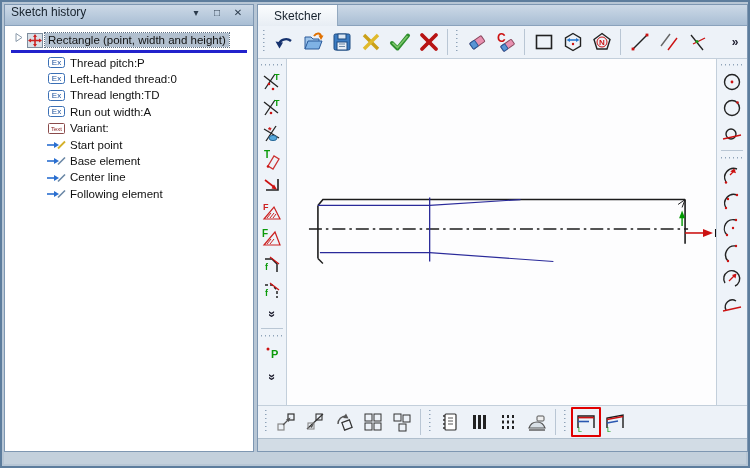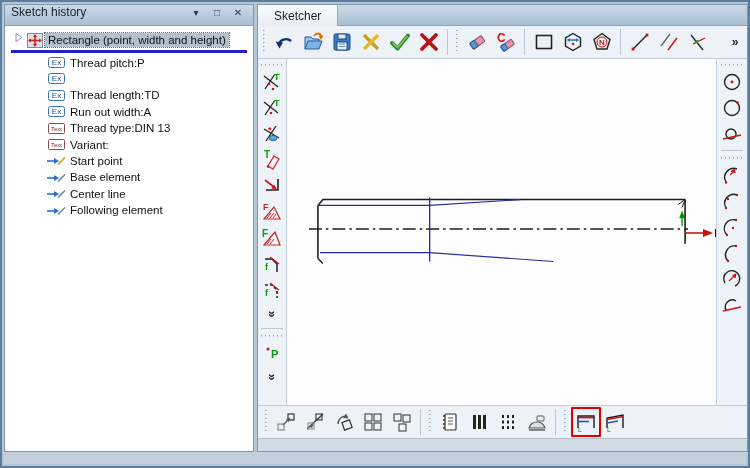--- a/index.html
+++ b/index.html
@@ -139,47 +139,39 @@
         </span>
         <span class="tlabel">Thread pitch:P</span>
       </div>
       <div class="crow">
         <span class="cicon">
           <svg width="17" height="11">
               <rect x="0.5" y="0.5" width="16" height="10" rx="2" fill="#fff" stroke="#3a6fb5"></rect>
               <text x="8.5" y="8.3" font-size="8" text-anchor="middle" fill="#1a4f9c">Ex</text>
             </svg>
         </span>
+        <span class="tlabel">Left-handed thread:0</span>
       </div>
       <div class="crow">
         <span class="cicon">
           <svg width="17" height="11">
               <rect x="0.5" y="0.5" width="16" height="10" rx="2" fill="#fff" stroke="#3a6fb5"></rect>
               <text x="8.5" y="8.3" font-size="8" text-anchor="middle" fill="#1a4f9c">Ex</text>
             </svg>
         </span>
         <span class="tlabel">Thread length:TD</span>
       </div>
       <div class="crow">
         <span class="cicon">
           <svg width="17" height="11">
               <rect x="0.5" y="0.5" width="16" height="10" rx="2" fill="#fff" stroke="#3a6fb5"></rect>
               <text x="8.5" y="8.3" font-size="8" text-anchor="middle" fill="#1a4f9c">Ex</text>
             </svg>
         </span>
         <span class="tlabel">Run out width:A</span>
-      </div>
-      <div class="crow">
-        <span class="cicon">
-          <svg width="17" height="11">
-              <rect x="0.5" y="0.5" width="16" height="10" rx="1" fill="#fff" stroke="#8a4a4a"></rect>
-              <text x="8.5" y="8" font-size="6" text-anchor="middle" fill="#8b2020">Text</text>
-            </svg>
-        </span>
-        <span class="tlabel">Thread type:DIN 13</span>
       </div>
       <div class="crow">
         <span class="cicon">
           <svg width="17" height="11">
               <rect x="0.5" y="0.5" width="16" height="10" rx="1" fill="#fff" stroke="#8a4a4a"></rect>
               <text x="8.5" y="8" font-size="6" text-anchor="middle" fill="#8b2020">Text</text>
             </svg>
         </span>
         <span class="tlabel">Variant:</span>
       </div>

